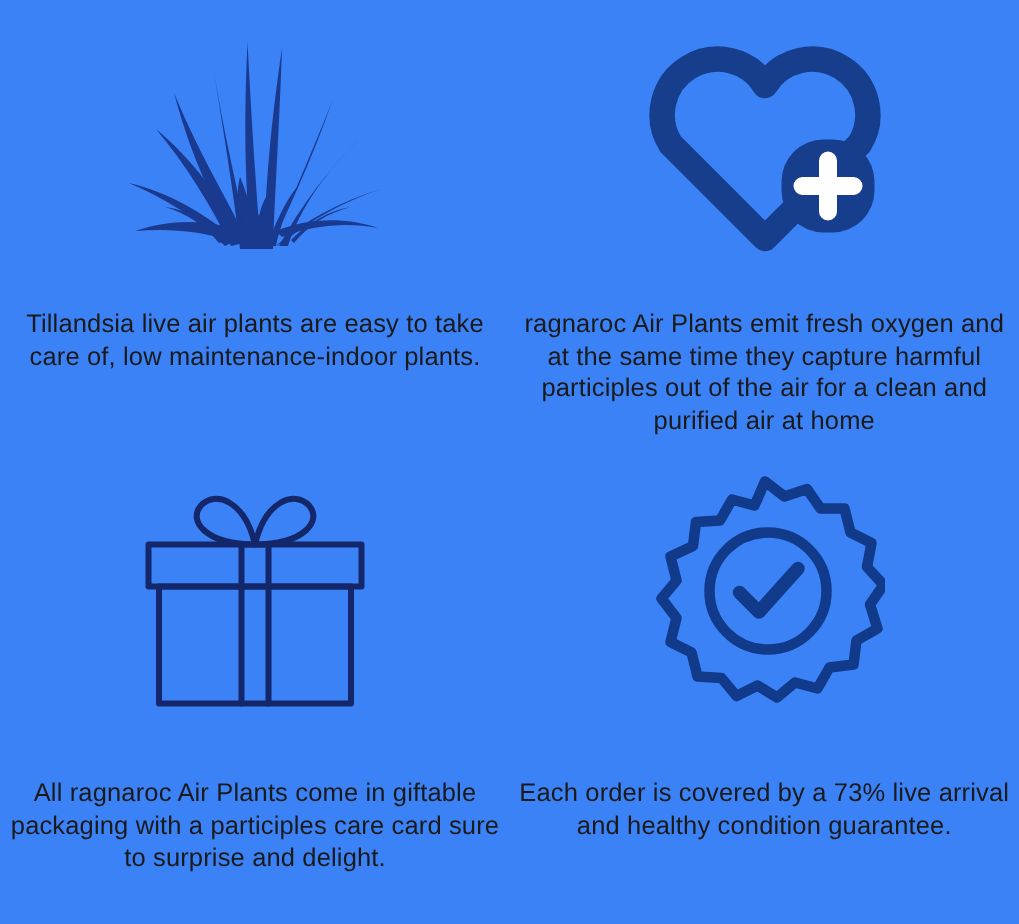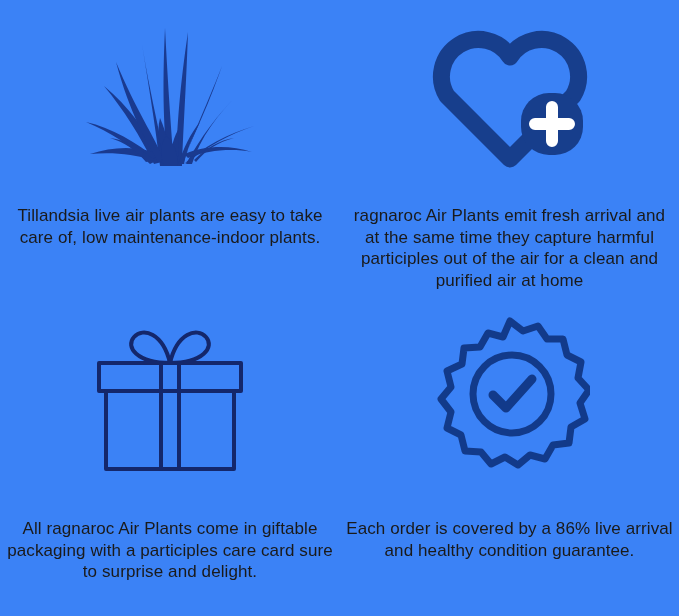--- a/index.html
+++ b/index.html
@@ -96,21 +96,21 @@
   <div class="feature-cell cell-top cell-tr">
     <div class="icon-wrap">
       <span>
         <svg width="170" height="155" viewBox="0 0 170 155" aria-hidden="true">
           <path d="M85 140 L22 77 A37 37 0 0 1 85 38 A37 37 0 0 1 148 77 L85 140 Z" fill="none" stroke="#173e8c" stroke-width="17" stroke-linejoin="round" stroke-linecap="round"></path>
           <rect x="96" y="74" width="62" height="62" rx="28" fill="#173e8c"></rect>
           <path d="M127 88 L127 122 M110 105 L144 105" stroke="#ffffff" stroke-width="12" stroke-linecap="round"></path>
         </svg>
       </span>
     </div>
-    <div class="caption">ragnaroc Air Plants emit fresh arrival and at the same time they capture harmful participles out of the air for a clean and purified air at home</div>
+    <div class="caption">ragnaroc Air Plants emit fresh oxygen and at the same time they capture harmful participles out of the air for a clean and purified air at home</div>
   </div>
 
   <div class="feature-cell cell-bottom cell-bl">
     <div class="icon-wrap">
       <span>
         <svg width="170" height="150" viewBox="0 0 170 150" aria-hidden="true">
           <g fill="none" stroke="#14276b" stroke-width="4" stroke-linejoin="round" stroke-linecap="round">
 
             <path d="M85 40 C78 10 58 4 49 14 C40 24 52 40 85 40 Z"></path>
             <path d="M85 40 C92 10 112 4 121 14 C130 24 118 40 85 40 Z"></path>
@@ -131,16 +131,16 @@
   <div class="feature-cell cell-bottom cell-br">
     <div class="icon-wrap">
       <span>
         <svg width="160" height="158" viewBox="0 0 160 158" aria-hidden="true">
           <polygon id="seal" points="80,6 93,16 108,11 117,24 133,24 137,40 151,47 148,63 159,75 150,88 155,104 141,112 139,128 123,130 115,144 100,140 88,150 75,142 61,149 51,137 35,136 31,120 17,113 21,97 11,84 21,72 17,56 32,49 34,33 50,32 58,18 73,22" fill="none" stroke="#123a8a" stroke-width="7" stroke-linejoin="round"></polygon>
           <circle cx="82" cy="79" r="39" fill="none" stroke="#123a8a" stroke-width="7"></circle>
           <path d="M63 80 L76 93 L102 64" fill="none" stroke="#123a8a" stroke-width="9" stroke-linecap="round" stroke-linejoin="round"></path>
         </svg>
       </span>
     </div>
-    <div class="caption">Each order is covered by a 86% live arrival and healthy condition guarantee.</div>
+    <div class="caption">Each order is covered by a 73% live arrival and healthy condition guarantee.</div>
   </div>
 
 </div>
 
 </body></html>

